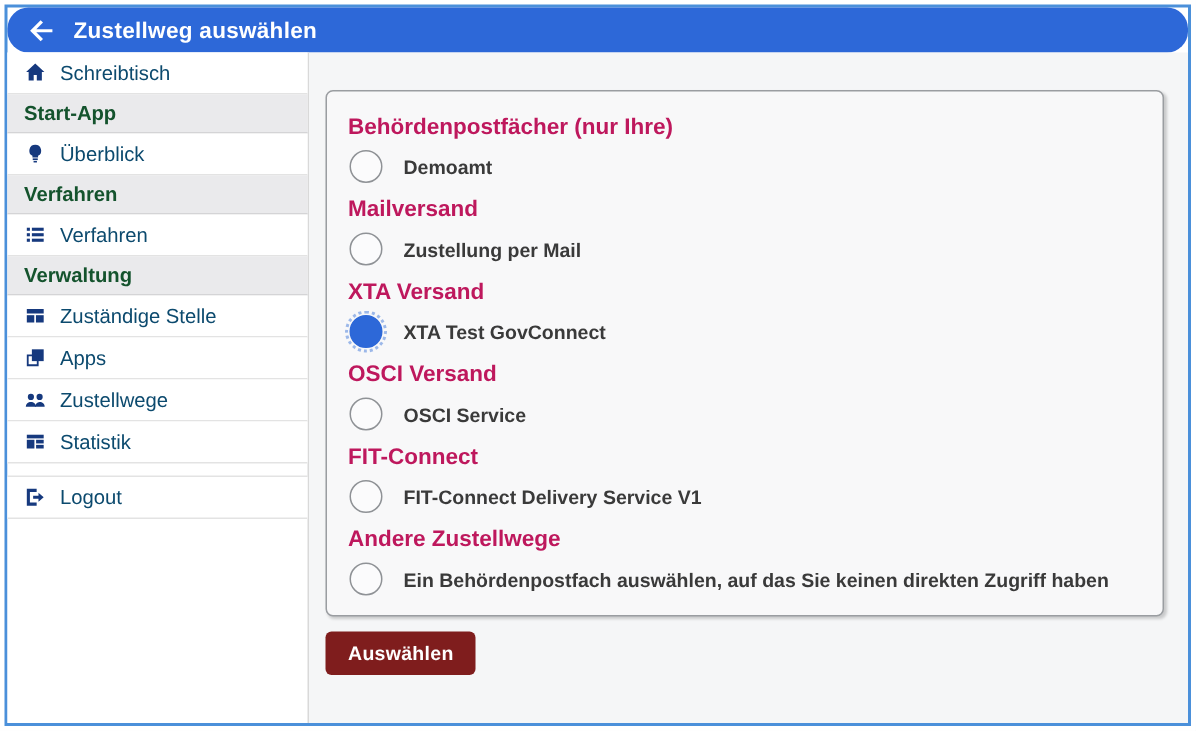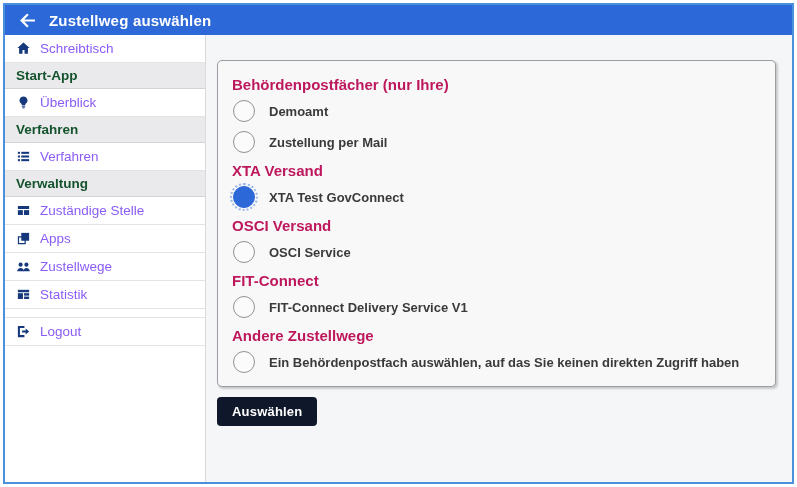--- a/index.html
+++ b/index.html
@@ -1,44 +1,44 @@
 <!DOCTYPE html>
 <html><head>
 <meta charset="utf-8">
 <style>
   html,body{margin:0;padding:0;width:797px;height:487px;background:#fff;overflow:hidden;
     font-family:"Liberation Sans",sans-serif;-webkit-font-smoothing:antialiased;}
   .page{position:absolute;left:3px;top:3px;width:791px;height:481px;box-sizing:border-box;
     border:2px solid #4b90da;background:#fff;display:flex;flex-direction:column;}
   .header{flex:0 0 30px;background:#2d68d8;color:#fff;display:flex;align-items:center;
-    padding:0 13px;gap:13px;}
+    padding:0 13px;gap:13px;border-radius:14px;}
   .back-btn{width:18px;height:18px;display:flex;align-items:center;justify-content:center;
     color:#fff;cursor:pointer;}
   .back-btn svg{width:17px;height:17px;fill:currentColor;}
   .header-title{font-size:15px;font-weight:bold;letter-spacing:.2px;}
   .body{flex:1;display:flex;min-height:0;}
   .sidebar{flex:0 0 201px;width:201px;background:#fff;border-right:1px solid #d9d9d9;
     box-sizing:border-box;}
   .side-item{height:27px;display:flex;align-items:center;gap:9px;padding:0 11px;
-    color:#8b5cf6;font-size:13.5px;border-bottom:1px solid #e3e3e3;cursor:pointer;background:#fff;}
+    color:#0c4a6e;font-size:13.5px;border-bottom:1px solid #e3e3e3;cursor:pointer;background:#fff;}
   .side-item .icon{width:15px;height:15px;display:flex;color:#16397e;flex:0 0 15px;}
   .side-item .icon svg{width:15px;height:15px;fill:currentColor;}
   .side-section{height:25px;display:flex;align-items:center;padding:0 11px;background:#eaeaec;
     border-bottom:1px solid #d4d4d6;font-weight:bold;font-size:13.5px;color:#14532d;}
   .side-spacer{height:8px;border-bottom:1px solid #e3e3e3;}
   .main{flex:1;background:#f5f6f7;padding:25px 16px 0 11px;box-sizing:border-box;}
   .options-box{background:#f8f8f9;border:1px solid #9a9da1;border-radius:5px;
     box-shadow:1.5px 1.5px 2px rgba(0,0,0,.18);padding:9px 13px 4px;}
   .group-heading{font-size:15px;font-weight:bold;color:#be185d;margin:6px 0 7px 1px;}
   .option{display:flex;align-items:center;gap:14px;margin:2px 0 9px 2px;cursor:pointer;}
   .radio{width:22px;height:22px;border-radius:50%;border:1px solid #8f9296;background:#fbfbfc;
     flex:0 0 22px;box-sizing:border-box;}
   .radio.selected{background:#2d68d8;border-color:#2d68d8;outline:2px dotted #9cb8e9;outline-offset:1px;}
   .option-label{font-size:13px;font-weight:bold;color:#3a3a3a;}
-  .submit-btn{margin-top:10px;background:#0f172a;color:#fff;font-weight:bold;font-size:13px;
+  .submit-btn{margin-top:10px;background:#7f1d1d;color:#fff;font-weight:bold;font-size:13px;
     border:none;border-radius:4px;padding:7px 15px;cursor:pointer;font-family:inherit;
     letter-spacing:.2px;}
 </style>
 </head>
 <body>
 
 <div class="page">
 
   <div class="header">
     <span class="back-btn">
@@ -164,20 +164,21 @@
 
         <div class="group">
           <div class="group-heading">Behördenpostfächer (nur Ihre)</div>
           <div class="option">
             <span class="radio"></span>
             <span class="option-label">Demoamt</span>
           </div>
         </div>
 
         <div class="group">
+          <div class="group-heading">Mailversand</div>
           <div class="option">
             <span class="radio"></span>
             <span class="option-label">Zustellung per Mail</span>
           </div>
         </div>
 
         <div class="group">
           <div class="group-heading">XTA Versand</div>
           <div class="option">
             <span class="radio selected"></span>

